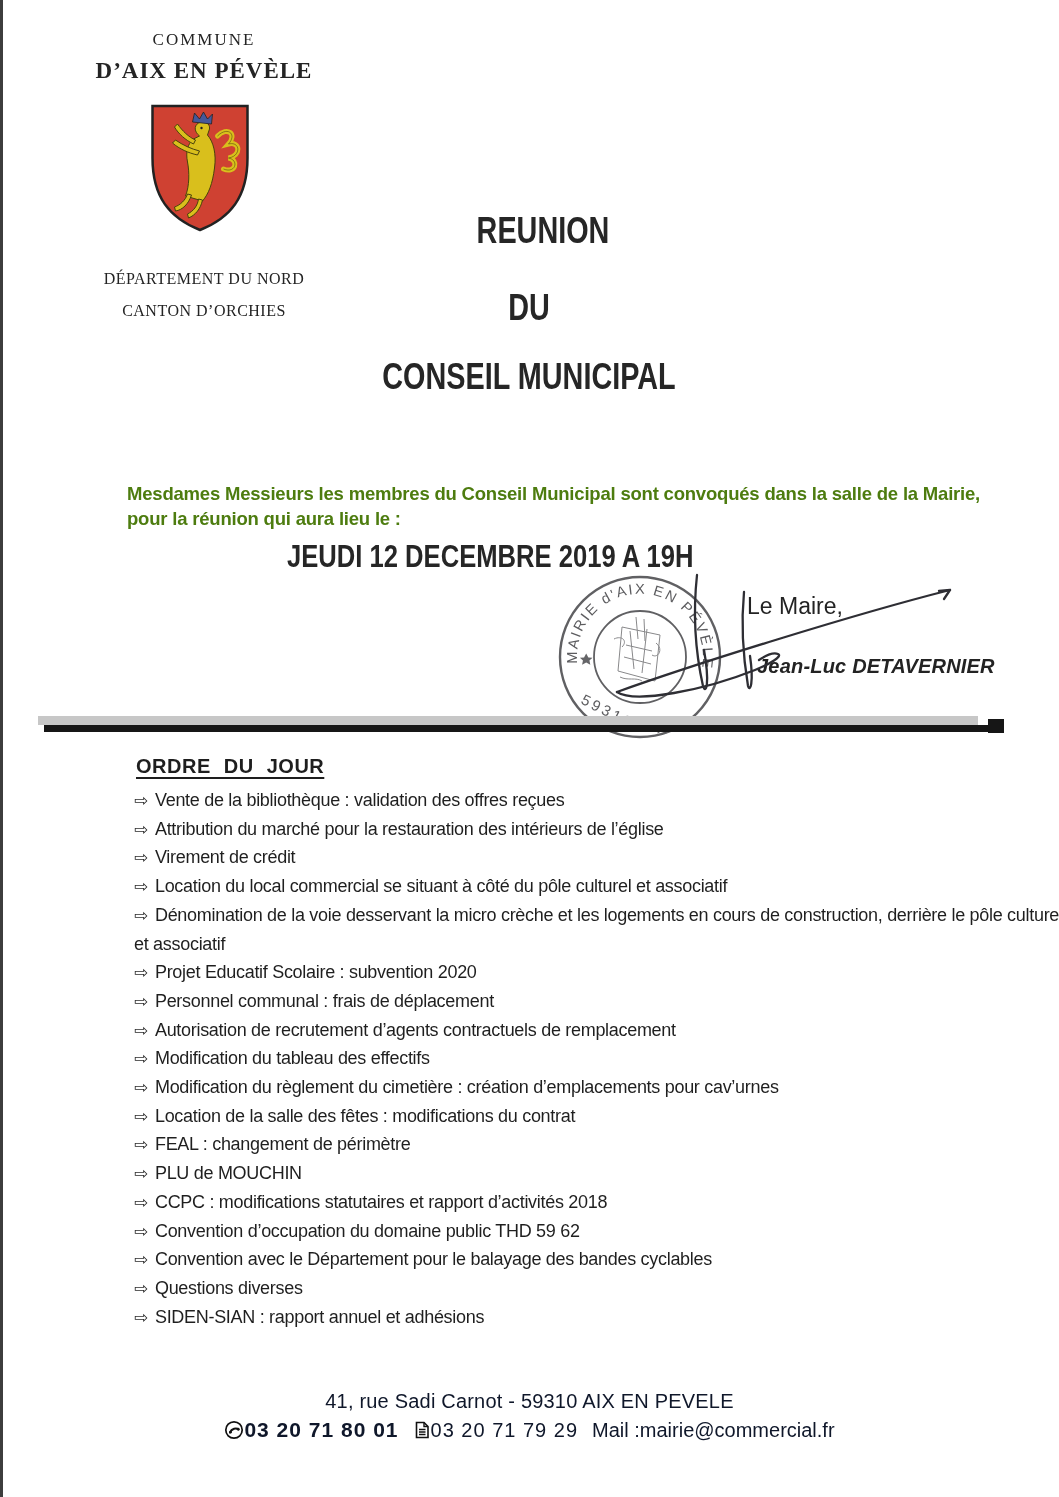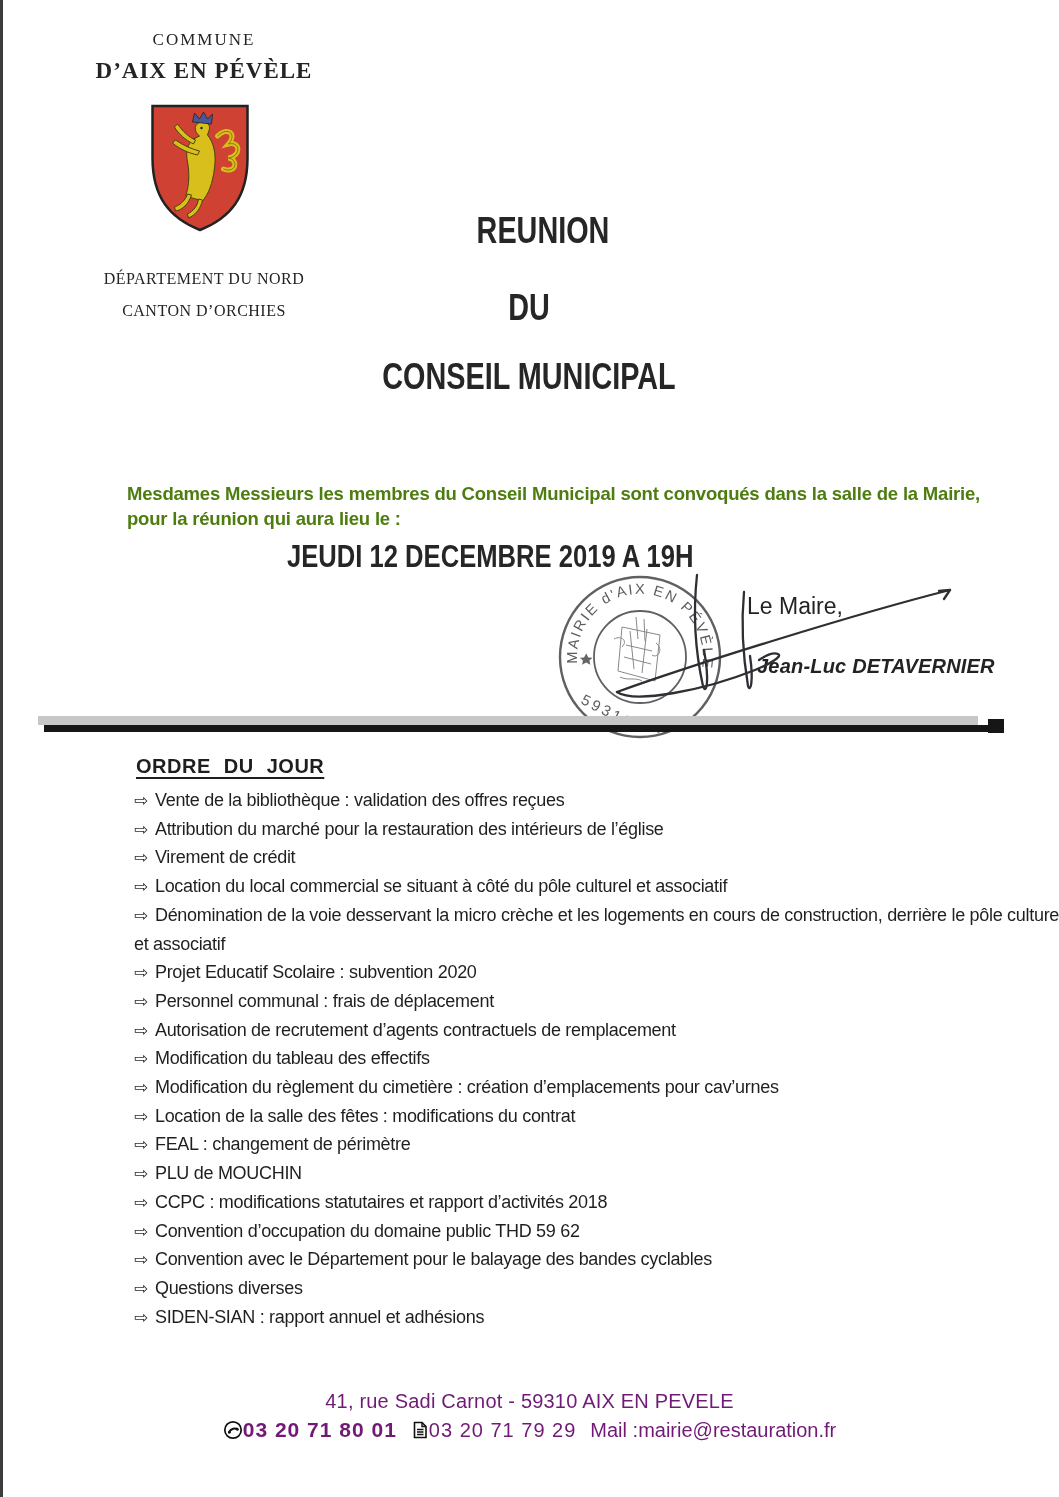--- a/index.html
+++ b/index.html
@@ -50,21 +50,21 @@
   
   .agenda{position:absolute;left:134px;top:755px;width:932px;}
   .agenda h2{margin:0 0 8px 2px;font-size:20px;font-weight:700;letter-spacing:.5px;
      word-spacing:7px;text-decoration:underline;text-decoration-thickness:2px;
      text-underline-offset:4px;color:#1e1e1e;}
   .agenda .item{font-size:18px;line-height:28.7px;letter-spacing:-.3px;color:#1f1f1f;}
   .agenda .bullet{display:inline-block;margin-right:7px;font-family:"DejaVu Sans",sans-serif;
      font-size:17px;color:#2a2a2a;}
 
   
-  .footer{position:absolute;left:0;top:1390px;width:1059px;text-align:center;color:#701a75;}
+  .footer{position:absolute;left:0;top:1390px;width:1059px;text-align:center;color:#0f172a;}
   .footer .address{font-size:20px;letter-spacing:.2px;}
   .footer .contact{margin-top:5px;font-size:20px;display:flex;justify-content:center;
      align-items:center;gap:0;}
   .footer .phone{font-weight:700;font-size:21px;letter-spacing:1px;}
   .footer .fax{letter-spacing:1px;}
   .footer .gap{display:inline-block;width:14px;}
   .icon{display:inline-block;vertical-align:-3px;}
 </style>
 </head>
 <body>
@@ -179,15 +179,15 @@
     <span class="phone">03 20 71 80 01</span>
     <span class="gap"></span>
     <svg class="icon" width="18" height="20" viewBox="0 0 18 20" aria-hidden="true">
       <path d="M3.5 2.5 H11 L15 6.5 V17.5 H3.5 Z" fill="none" stroke="#111" stroke-width="1.6"></path>
       <path d="M11 2.5 V6.5 H15" fill="none" stroke="#111" stroke-width="1.4"></path>
       <path d="M6 9.5 H12.5 M6 12 H12.5 M6 14.5 H12.5" stroke="#111" stroke-width="1.3"></path>
     </svg>
     <span class="fax">03 20 71 79 29</span>
     <span class="gap"></span>
     <span>Mail :</span>
-    <span>mairie@restauration.fr</span>
+    <span>mairie@commercial.fr</span>
   </div>
 </div>
 
 </body></html>

